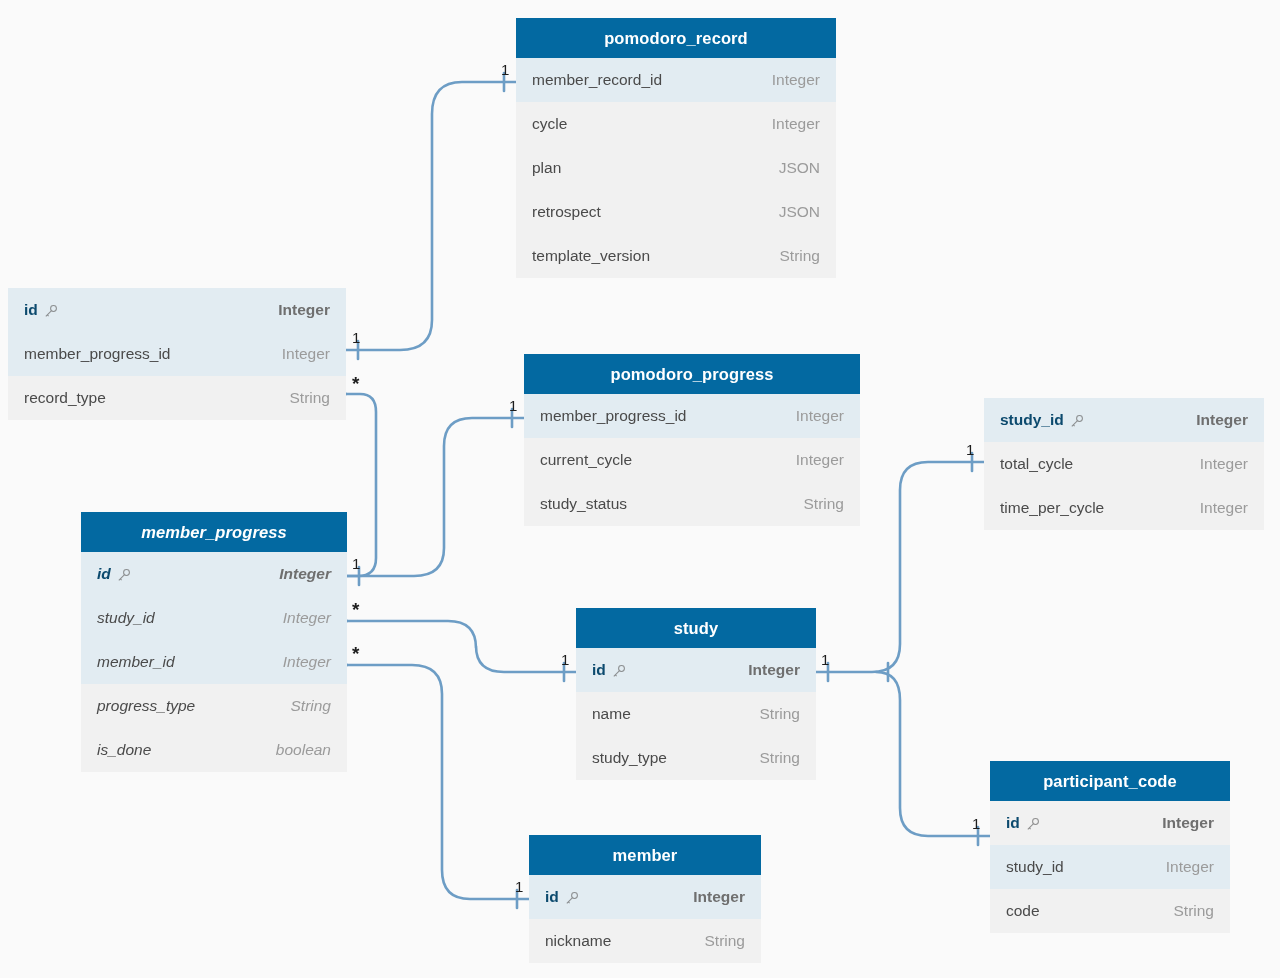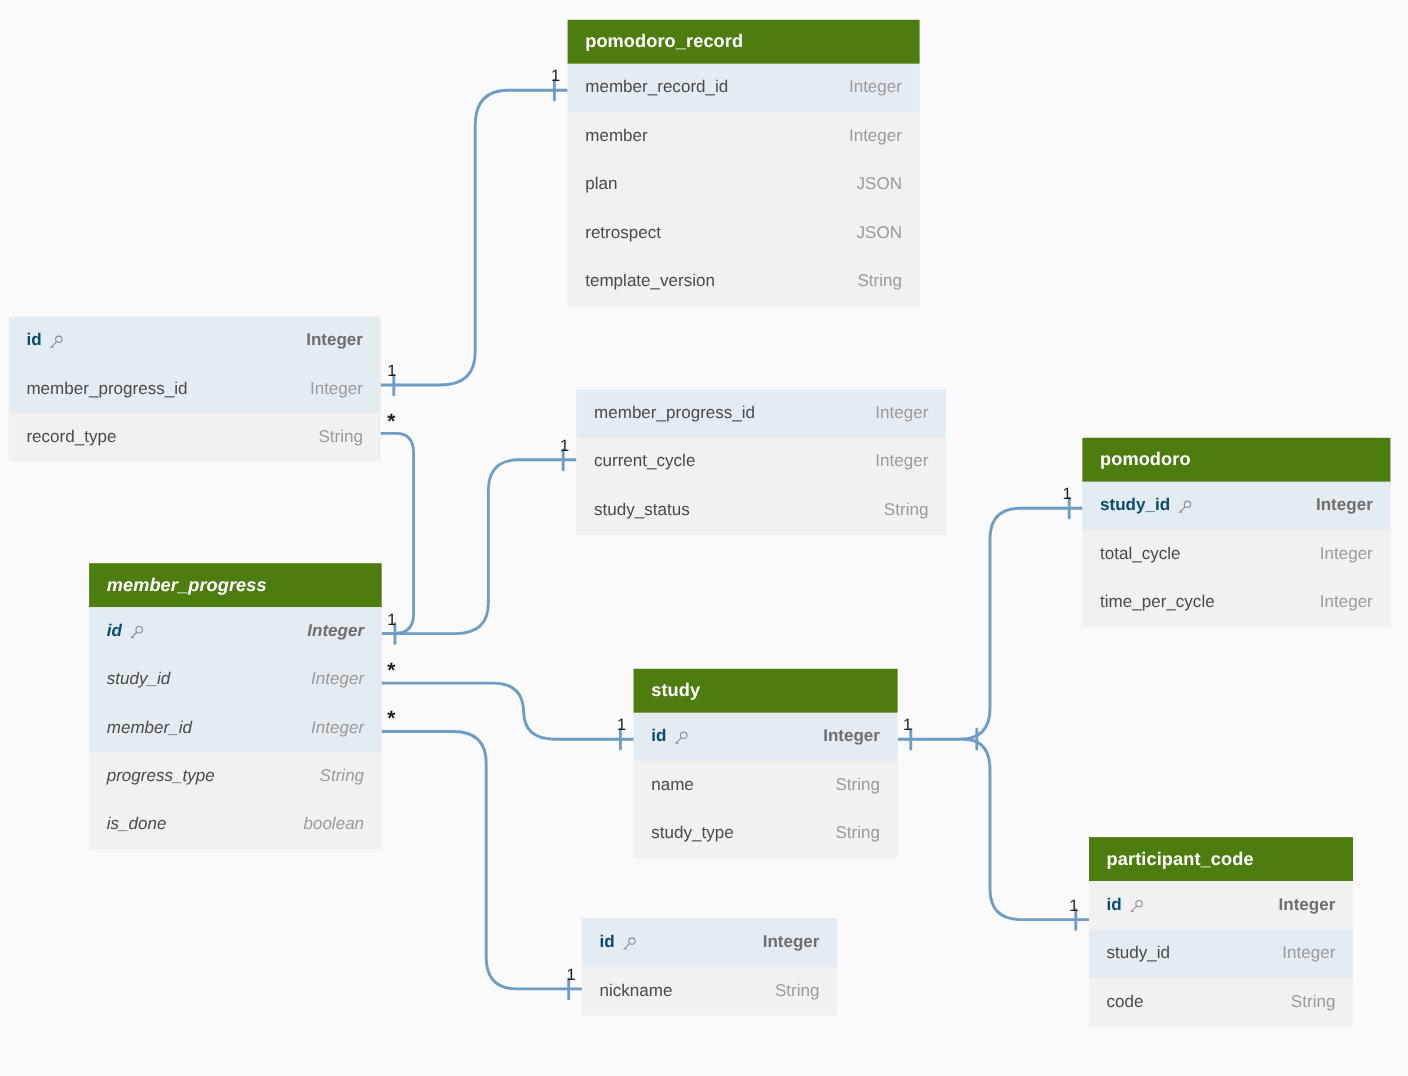--- a/index.html
+++ b/index.html
@@ -30,30 +30,31 @@
     pointer-events: none;
     z-index: 1;
   }
   .entity {
     position: absolute;
     z-index: 2;
     box-sizing: border-box;
     background: #f1f1f1;
   }
   .entity-header {
-    background: #4d7c0f;
+    background: #0369a1;
     color: #ffffff;
     font-weight: bold;
     font-size: 16.5px;
     letter-spacing: .1px;
     padding: 0 16px;
     height: 40px;
     line-height: 40px;
     white-space: nowrap;
     overflow: hidden;
+    text-align: center;
   }
   .attr-row {
     display: flex;
     align-items: center;
     justify-content: space-between;
     height: 44px;
     padding: 0 16px;
     box-sizing: border-box;
     background: #f1f1f1;
     font-size: 15.5px;
@@ -165,21 +166,21 @@
       <div class="entity" style="left: 516px; top: 18px; width: 320px;">
         <div class="entity-header">pomodoro_record</div>
         <div class="attr-row hl">
           <span class="attr-name">
             <span>member_record_id</span>
           </span>
           <span class="attr-type">Integer</span>
         </div>
         <div class="attr-row">
           <span class="attr-name">
-            <span>member</span>
+            <span>cycle</span>
           </span>
           <span class="attr-type">Integer</span>
         </div>
         <div class="attr-row">
           <span class="attr-name">
             <span>plan</span>
           </span>
           <span class="attr-type">JSON</span>
         </div>
         <div class="attr-row">
@@ -216,41 +217,41 @@
           <span class="attr-type">Integer</span>
         </div>
         <div class="attr-row">
           <span class="attr-name">
             <span>record_type</span>
           </span>
           <span class="attr-type">String</span>
         </div>
       </div>
       <div class="entity" style="left: 524px; top: 354px; width: 336px;">
+        <div class="entity-header">pomodoro_progress</div>
         <div class="attr-row hl">
           <span class="attr-name">
             <span>member_progress_id</span>
           </span>
           <span class="attr-type">Integer</span>
         </div>
         <div class="attr-row">
           <span class="attr-name">
             <span>current_cycle</span>
           </span>
           <span class="attr-type">Integer</span>
         </div>
         <div class="attr-row">
           <span class="attr-name">
             <span>study_status</span>
           </span>
           <span class="attr-type">String</span>
         </div>
       </div>
       <div class="entity" style="left: 984px; top: 398px; width: 280px;">
-        <div class="entity-header">pomodoro</div>
         <div class="attr-row hl pk">
           <span class="attr-name">
             <span>study_id</span>
             <span class="key-icon">
               <svg viewBox="0 0 16 16" width="15" height="15" fill="none" stroke="#6a6a6a" stroke-width="1.1">
                 <circle cx="11.2" cy="4.8" r="3.1"></circle>
                 <path d="M9.1 7.0 L3.0 13.1"></path>
                 <path d="M4.6 11.5 L6.0 12.9"></path>
               </svg>
             </span>
@@ -360,20 +361,21 @@
           <span class="attr-type">Integer</span>
         </div>
         <div class="attr-row">
           <span class="attr-name">
             <span>code</span>
           </span>
           <span class="attr-type">String</span>
         </div>
       </div>
       <div class="entity" style="left: 529px; top: 835px; width: 232px;">
+        <div class="entity-header">member</div>
         <div class="attr-row hl pk">
           <span class="attr-name">
             <span>id</span>
             <span class="key-icon">
               <svg viewBox="0 0 16 16" width="15" height="15" fill="none" stroke="#6a6a6a" stroke-width="1.1">
                 <circle cx="11.2" cy="4.8" r="3.1"></circle>
                 <path d="M9.1 7.0 L3.0 13.1"></path>
                 <path d="M4.6 11.5 L6.0 12.9"></path>
               </svg>
             </span>

